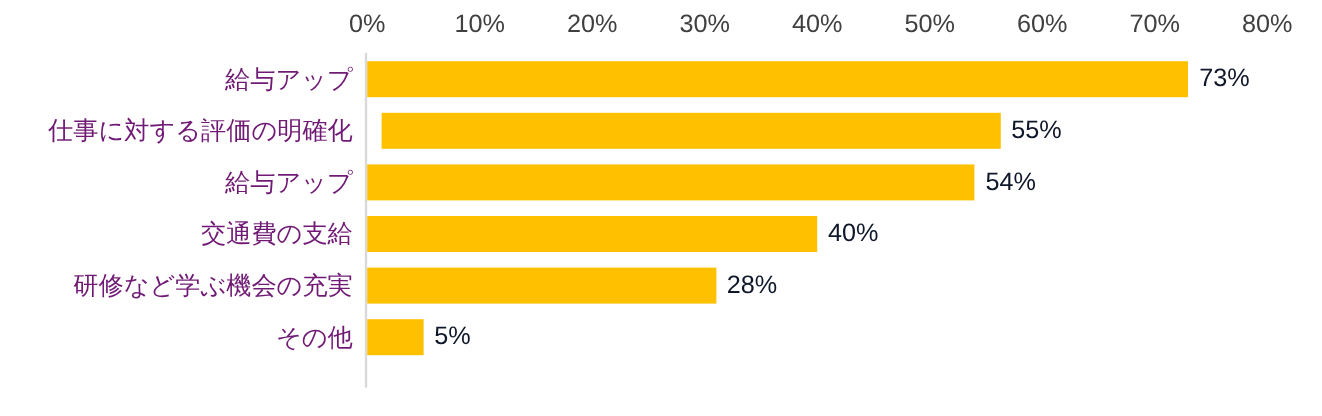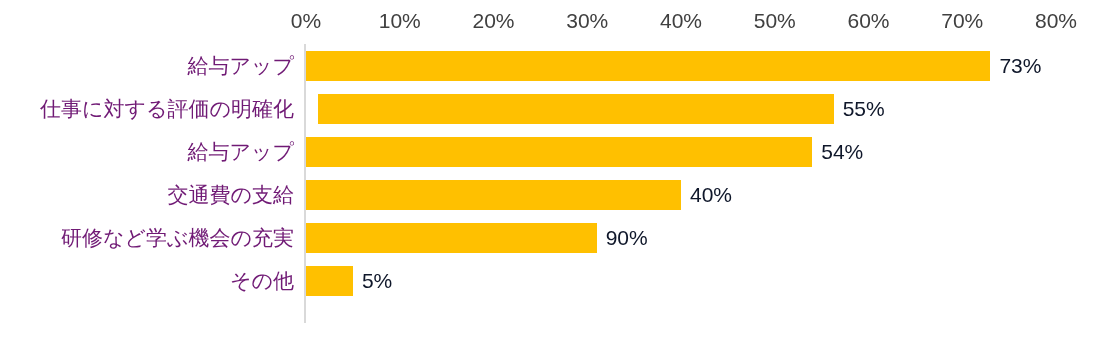--- a/index.html
+++ b/index.html
@@ -138,21 +138,21 @@
       <div class="bar-row" style="top: 86px;">
         <div class="bar" style="width: 506.25px; background: rgb(255, 192, 0);"></div>
         <span class="bar-value">54%</span>
       </div>
       <div class="bar-row" style="top: 129px;">
         <div class="bar" style="width: 375px; background: rgb(255, 192, 0);"></div>
         <span class="bar-value">40%</span>
       </div>
       <div class="bar-row" style="top: 172px;">
         <div class="bar" style="width: 290.625px; background: rgb(255, 192, 0);"></div>
-        <span class="bar-value">90%</span>
+        <span class="bar-value">28%</span>
       </div>
       <div class="bar-row" style="top: 215px;">
         <div class="bar" style="width: 46.875px; background: rgb(255, 192, 0);"></div>
         <span class="bar-value">5%</span>
       </div>
     </div>
 
 </div>
 
 </body></html>

